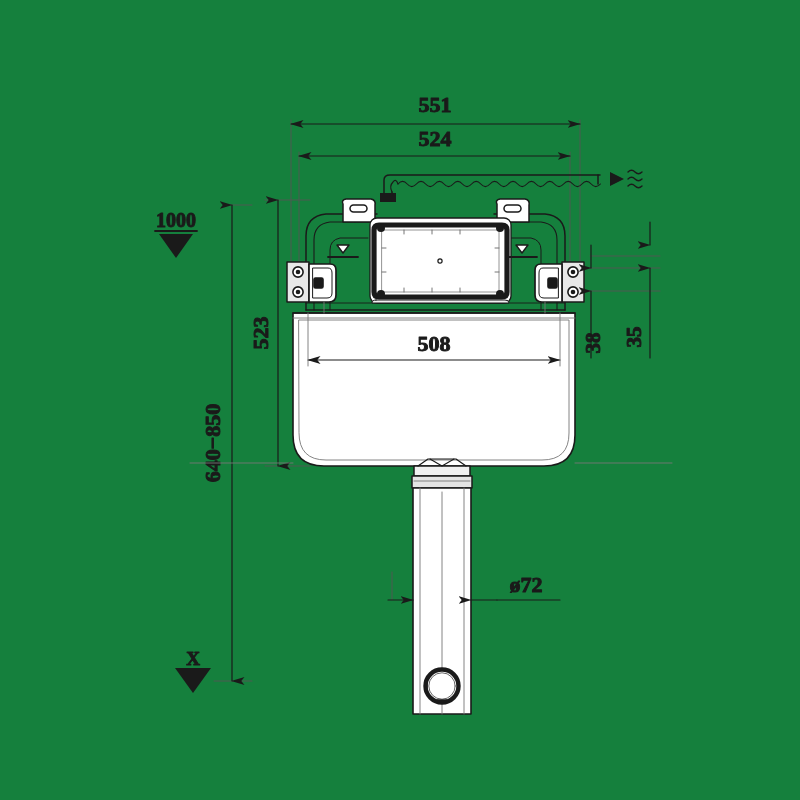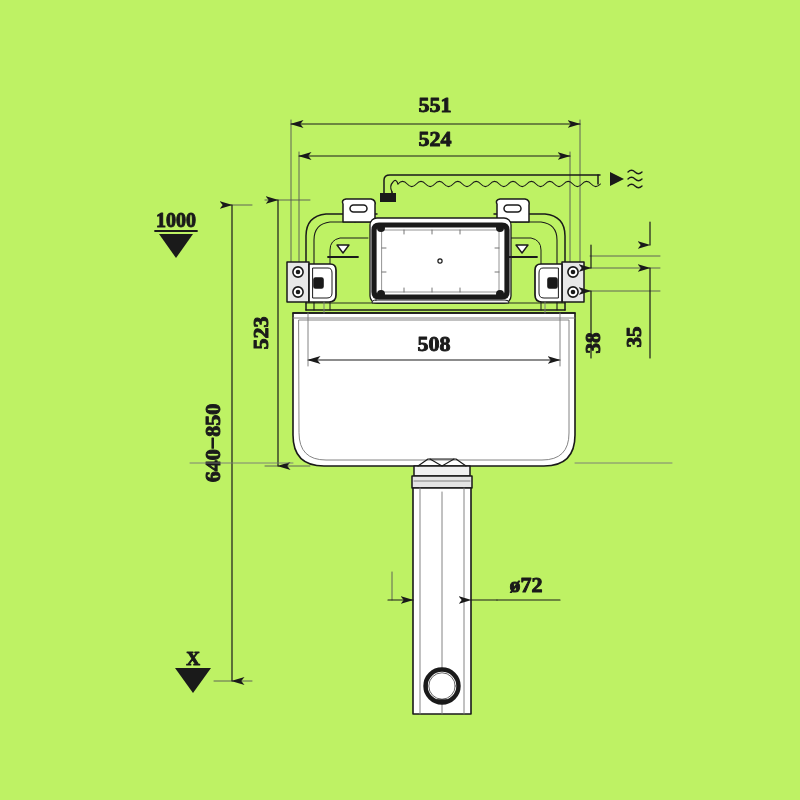--- a/index.html
+++ b/index.html
@@ -11,21 +11,21 @@
   body {
     width: 800px;
     height: 800px;
     overflow: hidden;
     font-family: "Liberation Serif", serif;
   }
   #drawing-root {
     position: relative;
     width: 800px;
     height: 800px;
-    background: #bef264;
+    background: #15803d;
   }
   svg#drawing {
     display: block;
     width: 800px;
     height: 800px;
   }
   .dim-text {
     font-family: "Liberation Serif", serif;
     font-weight: bold;
     fill: #1a1a1a;

